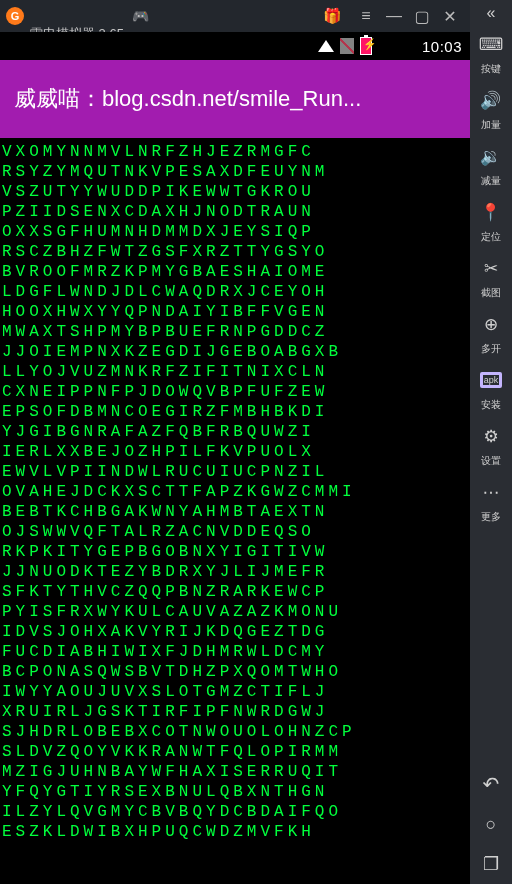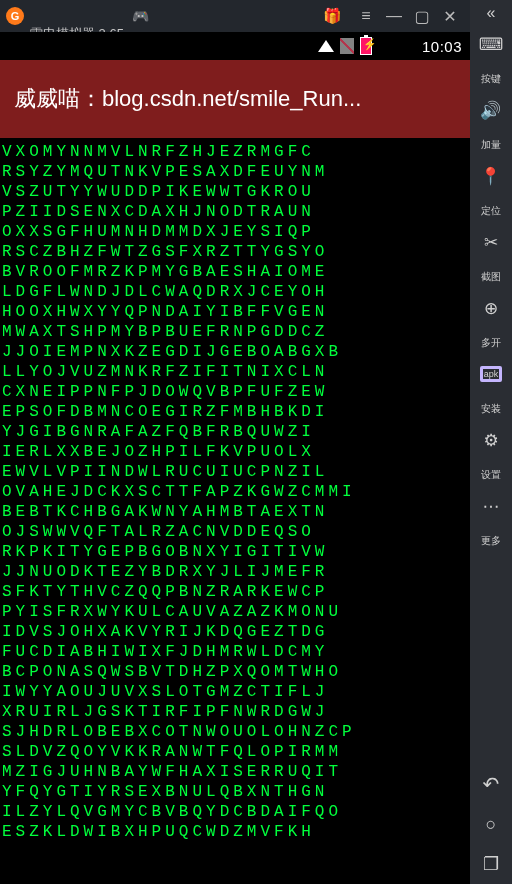--- a/index.html
+++ b/index.html
@@ -21,40 +21,40 @@
   display: flex; align-items: center; justify-content: flex-end;
   padding: 0 8px; font-size: 15px; gap: 6px;
 }
 .wifi-ico { width:0; height:0; border-left:8px solid transparent; border-right:8px solid transparent; border-bottom:12px solid #fff; }
 .nosim { width: 14px; height: 16px; background: linear-gradient(45deg, transparent 45%, #ff4d6d 46%, #ff4d6d 54%, transparent 55%), #bbb; opacity:.7; }
 .batt { width: 12px; height: 18px; border: 1px solid #fff; position: relative; background: #ff1466; }
 .batt::before { content:""; position:absolute; top:-3px; left:3px; width:4px; height:2px; background:#fff; }
 .batt .bolt { position:absolute; top:1px; left:2px; color:#fff; font-size:11px; line-height:1; }
 .clock { font-weight: 500; letter-spacing: .5px; margin-left: 44px; }
 .appheader {
-  height: 78px; background: #7f1d1d; color: #fff;
+  height: 78px; background: #a21caf; color: #fff;
   display: flex; align-items: center; padding: 0 14px;
   font-size: 22px; font-weight: 500; white-space: nowrap; overflow: hidden;
 }
 .matrix {
   flex: 1; background: #000; color: #00ff3c;
   font-family: "Consolas","Courier New",monospace;
   font-size: 16px; line-height: 20px; letter-spacing: 4.0px;
   padding: 4px 0 0 2px; white-space: pre; overflow: hidden;
   font-weight: normal;
 }
 .sidebar {
   width: 42px; background: #2a2d33; color: #d0d0d0;
   display: flex; flex-direction: column; align-items: center;
   padding-top: 4px; font-size: 10px;
 }
 .sidebar .collapse { height: 24px; font-size: 16px; cursor:pointer; }
 .sidebar .tool { width: 42px; padding: 6px 0 8px 0; text-align: center; cursor: pointer; }
 .sidebar .tool .ico { font-size: 17px; height: 20px; display:flex; align-items:center; justify-content:center; }
-.sidebar .tool .lbl { margin-top: 18px; }
+.sidebar .tool .lbl { margin-top: 8px; }
 .sidebar .gap { flex: 1; }
 .sidebar .nav { height: 40px; font-size: 18px; cursor:pointer; display:flex; align-items:center; justify-content:center; width:100%; }
 
 .ico-kbd::before { content:"⌨"; }
 .ico-vol-up::before { content:"🔊"; }
 .ico-vol-dn::before { content:"🔉"; }
 .ico-cut::before { content:"✂"; }
 .ico-pin::before { content:"📍"; }
 .ico-multi::before { content:"⊕"; }
 .ico-apk { font-size:9px; border:3px solid #c4b5fd; padding:0 1px; border-radius:2px; }
@@ -136,20 +136,24 @@
     <div id="tools">
         <div class="tool">
           <div class="ico ico-kbd"></div>
           <div class="lbl">按键</div>
         </div>
         <div class="tool">
           <div class="ico ico-vol-up"></div>
           <div class="lbl">加量</div>
         </div>
         <div class="tool">
+          <div class="ico ico-vol-dn"></div>
+          <div class="lbl">减量</div>
+        </div>
+        <div class="tool">
           <div class="ico ico-pin"></div>
           <div class="lbl">定位</div>
         </div>
         <div class="tool">
           <div class="ico ico-cut"></div>
           <div class="lbl">截图</div>
         </div>
         <div class="tool">
           <div class="ico ico-multi"></div>
           <div class="lbl">多开</div>

